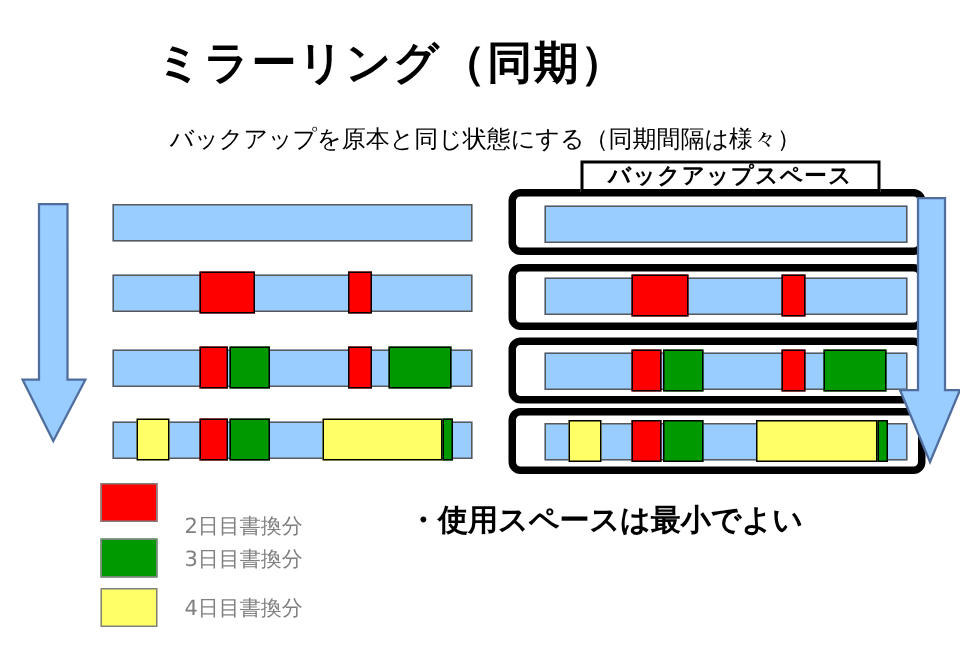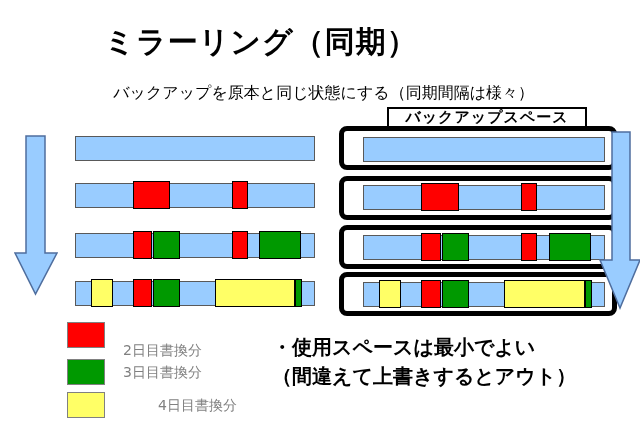--- a/index.html
+++ b/index.html
@@ -84,21 +84,20 @@
     </div>
 
   <div class="labelbox">バックアップスペース</div>
 
   <div id="legend-root">
       <div class="legend-swatch" style="top: 322px; background: rgb(255, 0, 0);"></div>
       <div class="legend-label" style="top: 327px; color: rgb(128, 128, 128); margin-top: 15px;">2日目書換分</div>
       <div class="legend-swatch" style="top: 359px; background: rgb(0, 153, 0);"></div>
       <div class="legend-label" style="top: 364px; color: rgb(128, 128, 128);">3日目書換分</div>
       <div class="legend-swatch" style="top: 392px; background: rgb(255, 255, 102);"></div>
-      <div class="legend-label" style="top: 397px; color: rgb(128, 128, 128); margin-left: 35px;">4日目書換分</div>
+      <div class="legend-label" style="top: 397px; color: rgb(128, 128, 128);">4日目書換分</div>
     </div>
 
   <div class="notes">
     <div>・使用スペースは最小でよい</div>
-    <div>（間違えて上書きするとアウト）</div>
   </div>
 
 </div>
 
 </body></html>

